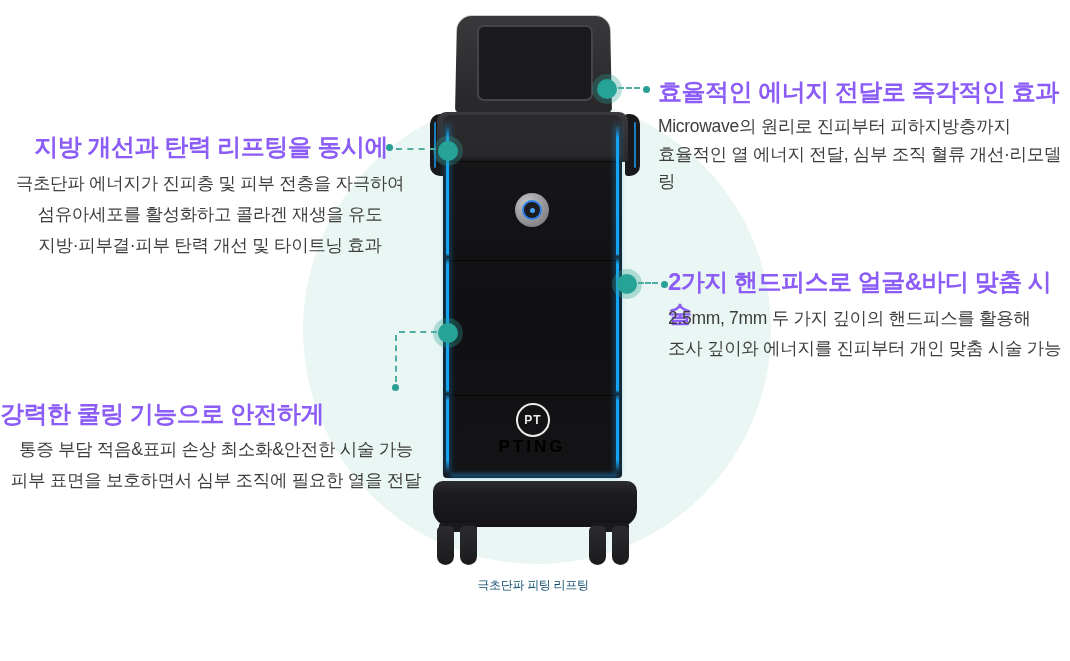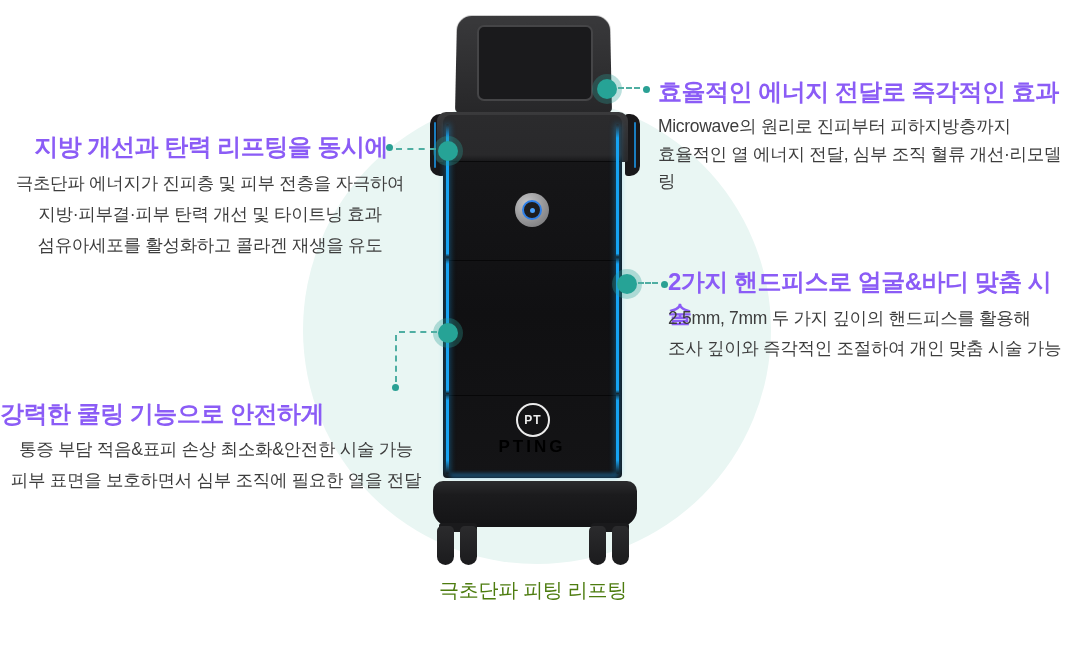--- a/index.html
+++ b/index.html
@@ -60,21 +60,21 @@
   .dot-sm{position:absolute;width:7px;height:7px;border-radius:50%;background:#2aa094;}
   .dash-h{position:absolute;height:0;border-top:2px dashed #4fae a2;border-top:2px dashed #4faea2;}
   .dash-v{position:absolute;width:0;border-left:2px dashed #4faea2;}
   
   .feat-title{position:absolute;font-size:24px;font-weight:bold;color:#8b5cf6;letter-spacing:-0.5px;}
   .feat-body{position:absolute;font-size:17.5px;color:#3d3d3d;letter-spacing:-0.3px;}
   .tb-lt .line,.tb-lb .line{line-height:31px;}
   .tb-rt .line{line-height:27.5px;}
   .tb-rm .line{line-height:30px;}
   .caption{position:absolute;left:388px;top:577px;width:290px;text-align:center;
-    font-size:20px;color:#4d7c0f;letter-spacing:-0.3px;}
+    font-size:12px;color:#0c4a6e;letter-spacing:-0.3px;}
 </style>
 </head>
 <body>
 
 <div class="canvas">
 
   <div class="bg-circle"></div>
 
   <div>
     <div class="monitor"></div>
@@ -138,37 +138,37 @@
   <div>
     <div class="dot-lg-halo" style="left:612px;top:269px;"></div>
     <div class="dot-lg" style="left:617px;top:274px;"></div>
     <div class="dash-h" style="left:638px;top:282px;width:20px;"></div>
     <div class="dot-sm" style="left:661px;top:281px;"></div>
   </div>
 
   <div class="feat-title" style="left:0;top:131px;width:388px;text-align:right;">지방 개선과 탄력 리프팅을 동시에</div>
   <div class="feat-body tb-lt" style="left:0;top:168px;width:420px;text-align:center;">
     <div class="line">극초단파 에너지가 진피층 및 피부 전층을 자극하여</div>
+    <div class="line">섬유아세포를 활성화하고 콜라겐 재생을 유도</div>
     <div class="line">지방·피부결·피부 탄력 개선 및 타이트닝 효과</div>
-    <div class="line">섬유아세포를 활성화하고 콜라겐 재생을 유도</div>
   </div>
 
   <div class="feat-title" style="left:0;top:398px;width:414px;text-align:left;">강력한 쿨링 기능으로 안전하게</div>
   <div class="feat-body tb-lb" style="left:0;top:434px;width:432px;text-align:center;">
     <div class="line">통증 부담 적음&amp;표피 손상 최소화&amp;안전한 시술 가능</div>
     <div class="line">피부 표면을 보호하면서 심부 조직에 필요한 열을 전달</div>
   </div>
 
   <div class="feat-title" style="left:658px;top:76px;width:412px;">효율적인 에너지 전달로 즉각적인 효과</div>
   <div class="feat-body tb-rt" style="left:658px;top:113px;width:412px;">
     <div class="line">Microwave의 원리로 진피부터 피하지방층까지</div>
     <div class="line">효율적인 열 에너지 전달, 심부 조직 혈류 개선·리모델링</div>
   </div>
 
   <div class="feat-title" style="left:668px;top:266px;width:402px;">2가지 핸드피스로 얼굴&amp;바디 맞춤 시술</div>
   <div class="feat-body tb-rm" style="left:668px;top:303px;width:402px;">
     <div class="line">2.5mm, 7mm 두 가지 깊이의 핸드피스를 활용해</div>
-    <div class="line">조사 깊이와 즉각적인 조절하여 개인 맞춤 시술 가능</div>
+    <div class="line">조사 깊이와 에너지를 진피부터 개인 맞춤 시술 가능</div>
   </div>
 
   <div class="caption">극초단파 피팅 리프팅</div>
 
 </div>
 
 </body></html>

